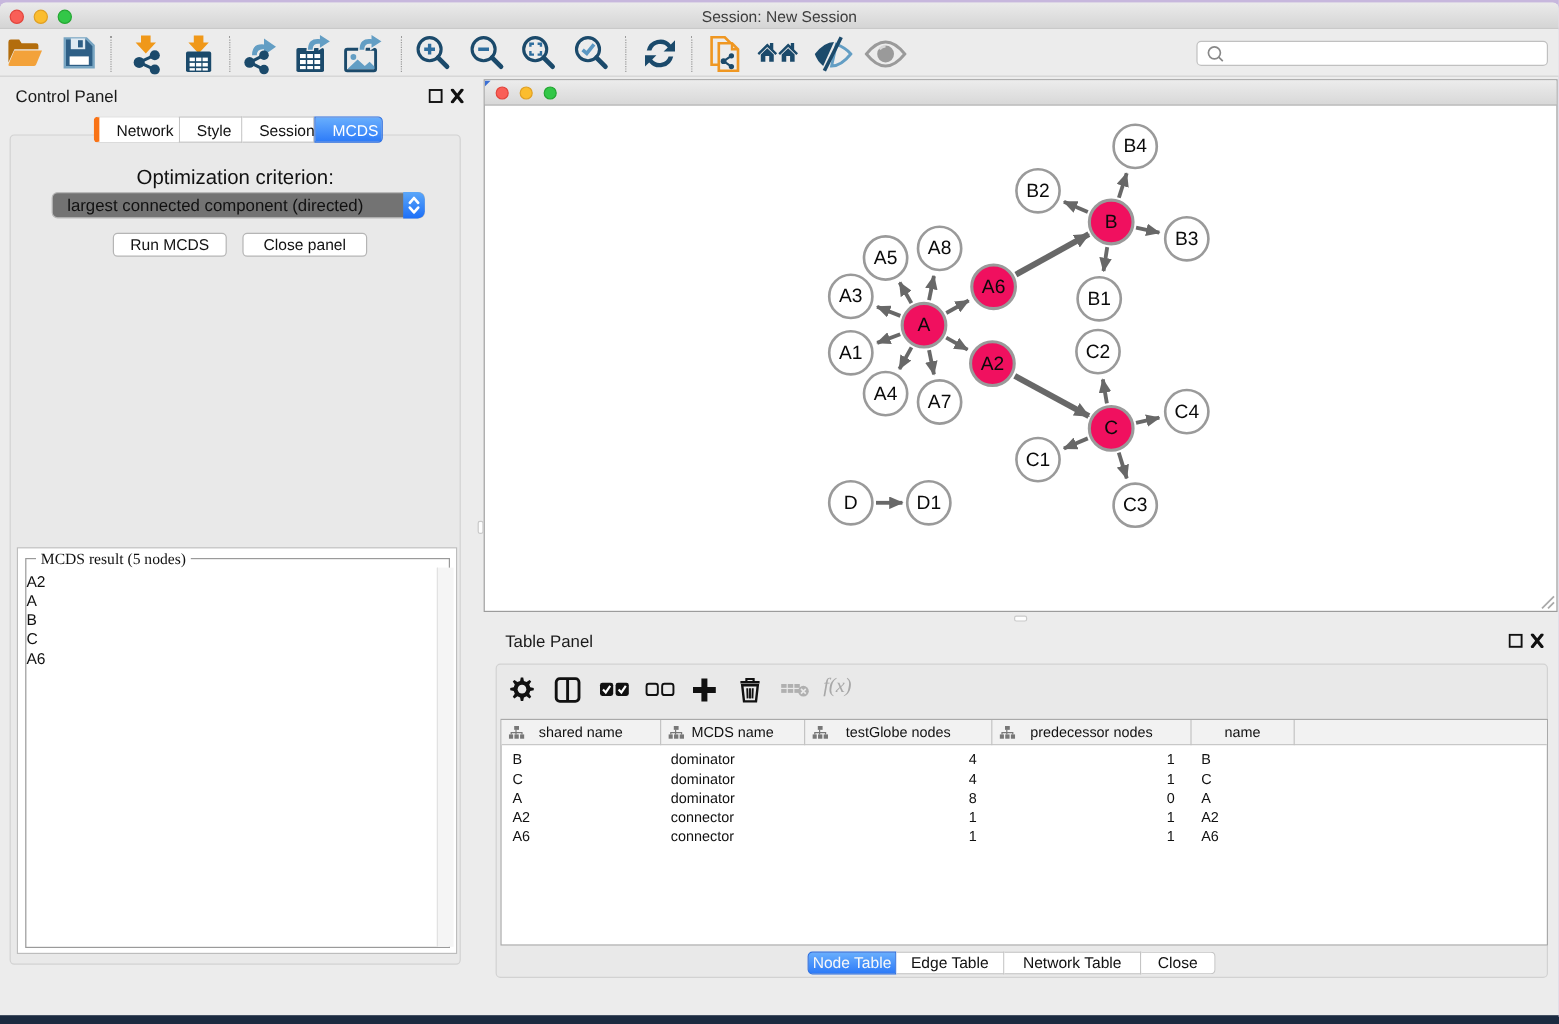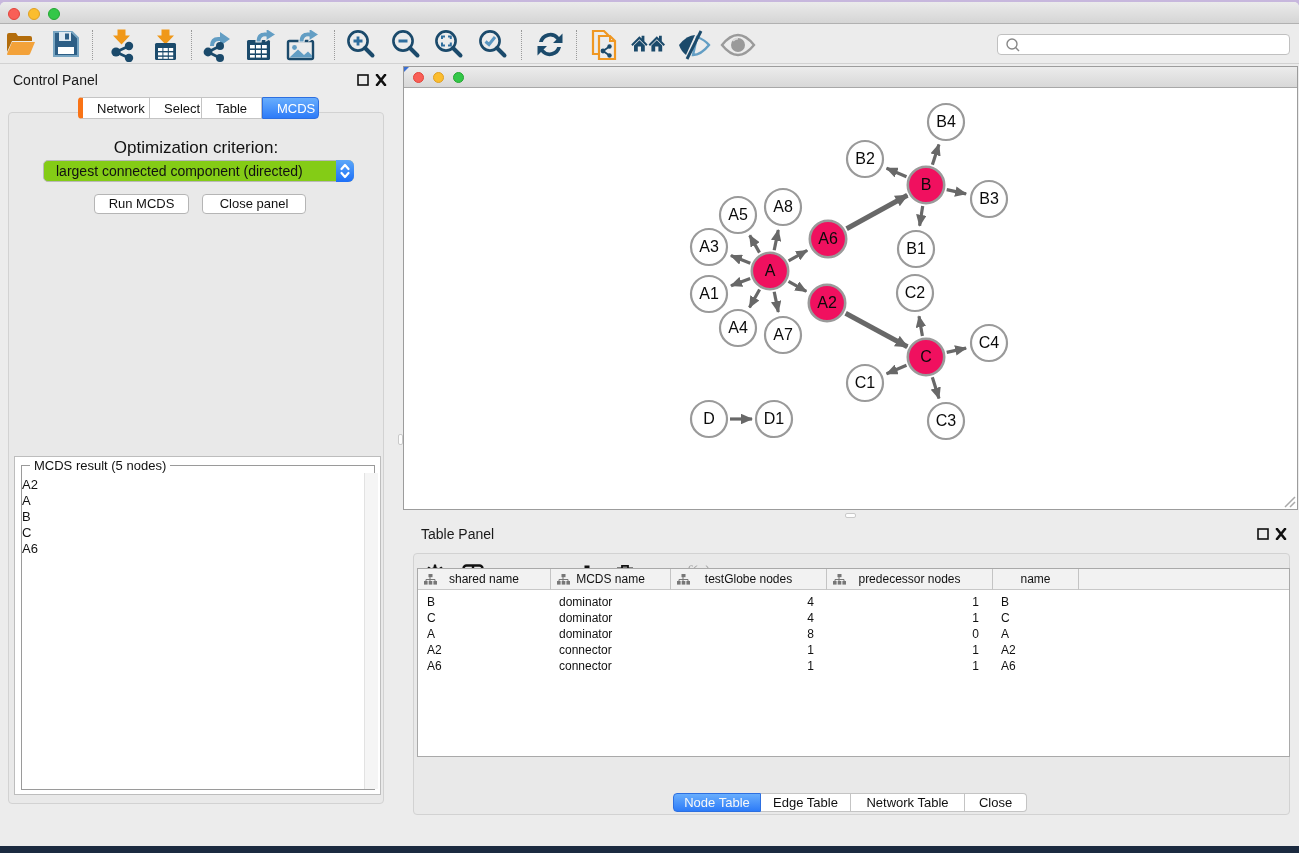--- a/index.html
+++ b/index.html
@@ -17,56 +17,57 @@
 .ticon { position:absolute; top:3px; }
 .searchbox { position:absolute; left:997px; top:32px; width:293px; height:21px; background:#fff; border:1px solid #c0c0c0; border-radius:4px; }
 
 .cp-title { position:absolute; left:13px; top:70px; font-size:14px; color:#1a1a1a; }
 .cp-body { position:absolute; left:8px; top:110px; width:376px; height:692px; background:#e9e9e9; border:1px solid #d2d2d2; border-radius:4px; }
 .tabs { position:absolute; left:78px; top:95px; height:22px; display:flex; }
 .tab { height:22px; line-height:21px; font-size:13px; color:#111; background:#fff; border:1px solid #c4c4c4; border-left:none; padding:0 14px; text-align:center; }
 .tab.first { border-left:5px solid #f97316; border-radius:4px 0 0 4px; }
 .tab.sel { background:linear-gradient(#68aefd,#2d7bf8); color:#fff; border:1px solid #2d6fe0; border-radius:0 4px 4px 0; }
 .opt-label { position:absolute; left:0; top:136px; width:392px; text-align:center; font-size:17px; color:#111; }
-.dropdown { position:absolute; left:43px; top:158px; width:311px; height:22px; background:#84cc16; border:1px solid #b9b9b9; border-radius:5px; font-size:14px; color:#111; line-height:20px; padding-left:12px; }
+.dropdown { position:absolute; left:43px; top:158px; width:311px; height:22px; background:#737373; border:1px solid #b9b9b9; border-radius:5px; font-size:14px; color:#111; line-height:20px; padding-left:12px; }
 .dd-btn { position:absolute; right:-1px; top:-1px; width:18px; height:22px; background:linear-gradient(#5ba7f9,#1d6ff7); border-radius:0 6px 6px 0; }
 .btn { position:absolute; height:20px; background:#fff; border:1px solid #b5b5b5; border-radius:4px; font-size:13px; color:#111; text-align:center; line-height:18px; }
 .mcds-box { position:absolute; left:14px; top:454px; width:367px; height:339px; background:#fff; border:1px solid #bdbdbd; }
-.fieldset { position:absolute; left:6px; top:8px; right:5px; bottom:4px; border:1px solid #9a9a9a; }
+.fieldset { position:absolute; left:6px; top:8px; right:5px; bottom:4px; border:1px solid #9a9a9a;font-family:Liberation Serif, serif; }
 .legend { position:absolute; left:8px; top:-8px; background:#fff; padding:0 4px; font-size:13px; color:#111; }
 .mcds-list { position:absolute; left:7px; top:20px; font-size:13px; color:#111; line-height:16px; }
 .mcds-scroll { position:absolute; right:2px; top:16px; width:14px; bottom:5px; background:#f5f5f5; border-left:1px solid #e2e2e2; }
 
 .netwin { position:absolute; left:403px; top:64px; width:895px; height:444px; background:#fff; border:1px solid #9c9c9c; }
 .netwin-tb { position:absolute; left:0; top:0; width:100%; height:21px; background:linear-gradient(#ececec,#d8d8d8); border-bottom:1px solid #a8a8a8; }
 .ntl { position:absolute; top:5px; width:11px; height:11px; border-radius:50%; }
 .net-title { position:absolute; top:3px; width:100%; text-align:center; font-size:13px; color:#333; }
 
 .tp-title { position:absolute; left:421px; top:524px; font-size:14px; color:#1a1a1a; }
 .tp-body { position:absolute; left:413px; top:551px; width:877px; height:262px; background:#e9e9e9; border:1px solid #d2d2d2; border-radius:4px; }
-.tp-table { position:absolute; left:417px; top:566px; width:873px; height:189px; background:#fff; border:1px solid #a9a9a9;padding-left:40px; }
+.tp-table { position:absolute; left:417px; top:597px; width:873px; height:189px; background:#fff; border:1px solid #a9a9a9;padding-left:40px; }
 .th-row { position:absolute; left:0; top:0; width:100%; height:21px; background:#f2f2f2; border-bottom:1px solid #c8c8c8; }
 .th-cell { position:absolute; top:0; height:21px; border-right:1px solid #c4c4c4; font-size:12px; color:#111; text-align:center; line-height:21px; }
 .td { position:absolute; font-size:12px; color:#111; }
 .bot-tabs { position:absolute; left:673px; top:791px; height:19px; display:flex; }
 .btab { height:19px; line-height:18px; font-size:13px; color:#111; background:#fff; border:1px solid #c4c4c4; border-left:none; text-align:center; }
 .btab.sel { background:linear-gradient(#68aefd,#2d7bf8); color:#f8f8f8; border:1px solid #2d6fe0; border-radius:4px 0 0 4px; }
 .btab.last { border-radius:0 4px 4px 0; }
 
 .statusbar { position:absolute; left:0; top:815px; width:100%; height:31px; background:#ececec; border-top:1px solid #cfcfcf; }
 .listbtn { position:absolute; left:9px; top:6px; width:28px; height:24px; background:#f2f2f2; border:1px solid #9e9e9e; }
 .membtn { position:absolute; right:11px; top:7px; width:74px; height:23px; background:#fbfbfb; border:1px solid #9e9e9e; font-size:11px; color:#111; line-height:21px; text-align:center; }
 </style>
 </head>
 <body>
 <div class="app">
   <div class="titlebar">
     <div class="tl" style="left:8px;background:#f95f57;border:1px solid #e2453c;"></div>
     <div class="tl" style="left:28px;background:#fbbd2e;border:1px solid #e0a023;"></div>
     <div class="tl" style="left:48px;background:#33c748;border:1px solid #24a732;"></div>
+    <div class="title-text">Session: New Session</div>
   </div>
   <div class="toolbar" id="toolbar">
 
     <svg class="ticon" style="left:4px" width="33" height="33" viewBox="0 0 33 33">
       <path d="M3 7 Q3 5 5 5 L12 5 L14 8 L26 8 Q28 8 28 10 L28 13 L8 13 L3 24 Z" fill="#b36d0c"></path>
       <path d="M8 14 L31 14 L26 26 Q25.5 27 24 27 L4 27 Q2.6 27 3.2 25.4 Z" fill="#f3a23a"></path>
     </svg>
 
     <svg class="ticon" style="left:50px" width="32" height="33" viewBox="0 0 32 33">
       <path d="M4 4 L22 4 L28 10 L28 28 L4 28 Z" fill="#2e5f86" stroke="#78a5c2" stroke-width="2"></path>
@@ -207,22 +208,22 @@
   </div>
 
   <div class="cp-title">Control Panel</div>
   <svg width="30" height="12" style="position:absolute;left:357px;top:72px" viewBox="0 0 30 12">
     <rect x="1" y="1" width="10" height="10" fill="none" stroke="#111" stroke-width="1.6"></rect>
     <path d="M20 1 L28 11 M28 1 L20 11" stroke="#111" stroke-width="2.6" stroke-linecap="round"></path>
   </svg>
   <div class="cp-body"></div>
   <div class="tabs">
     <div class="tab first" style="width:72px">Network</div>
-    <div class="tab" style="width:52px">Select</div>
-    <div class="tab" style="width:60px">Table</div>
+    <div class="tab" style="width:52px">Style</div>
+    <div class="tab" style="width:60px">Session</div>
     <div class="tab sel" style="width:57px">MCDS</div>
   </div>
   <div class="opt-label">Optimization criterion:</div>
   <div class="dropdown">largest connected component (directed)
     <div class="dd-btn"><svg width="18" height="22" viewBox="0 0 18 22">
           <path d="M5.5 9 L9 5 L12.5 9" fill="none" stroke="#fff" stroke-width="2.2" stroke-linecap="round" stroke-linejoin="round"></path>
           <path d="M5.5 13 L9 17 L12.5 13" fill="none" stroke="#fff" stroke-width="2.2" stroke-linecap="round" stroke-linejoin="round"></path>
         </svg></div>
   </div>
   <div class="btn" style="left:94px; top:192px; width:95px;">Run MCDS</div>
@@ -426,21 +427,21 @@
           <path d="M6 3 L6 7 M2 7 L2 5.5 L11 5.5 L11 7" stroke="#777" fill="none"></path>
         </g>
       </svg>
     <div class="td" style="left:9px;top:25px;line-height:16px;">B<br>C<br>A<br>A2<br>A6</div>
     <div class="td" style="left:141px;top:25px;line-height:16px;">dominator<br>dominator<br>dominator<br>connector<br>connector</div>
     <div class="td" style="left:330px;top:25px;line-height:16px;width:66px;text-align:right;">4<br>4<br>8<br>1<br>1</div>
     <div class="td" style="left:495px;top:25px;line-height:16px;width:66px;text-align:right;">1<br>1<br>0<br>1<br>1</div>
     <div class="td" style="left:583px;top:25px;line-height:16px;">B<br>C<br>A<br>A2<br>A6</div>
   </div>
   <div class="bot-tabs">
-    <div class="btab sel" style="width:88px">Node Table</div>
+    <div class="btab sel" style="width:74px">Node Table</div>
     <div class="btab" style="width:90px">Edge Table</div>
     <div class="btab" style="width:114px">Network Table</div>
     <div class="btab last" style="width:62px">Close</div>
   </div>
 
   <div style="position:absolute;left:398px;top:432px;width:5px;height:11px;background:#fdfdfd;border:1px solid #c9c9c9;border-radius:2px;"></div>
   <div style="position:absolute;left:845px;top:511px;width:11px;height:5px;background:#fdfdfd;border:1px solid #c9c9c9;border-radius:2px;"></div>
 </div>
 <div class="deskbottom"></div>
 

